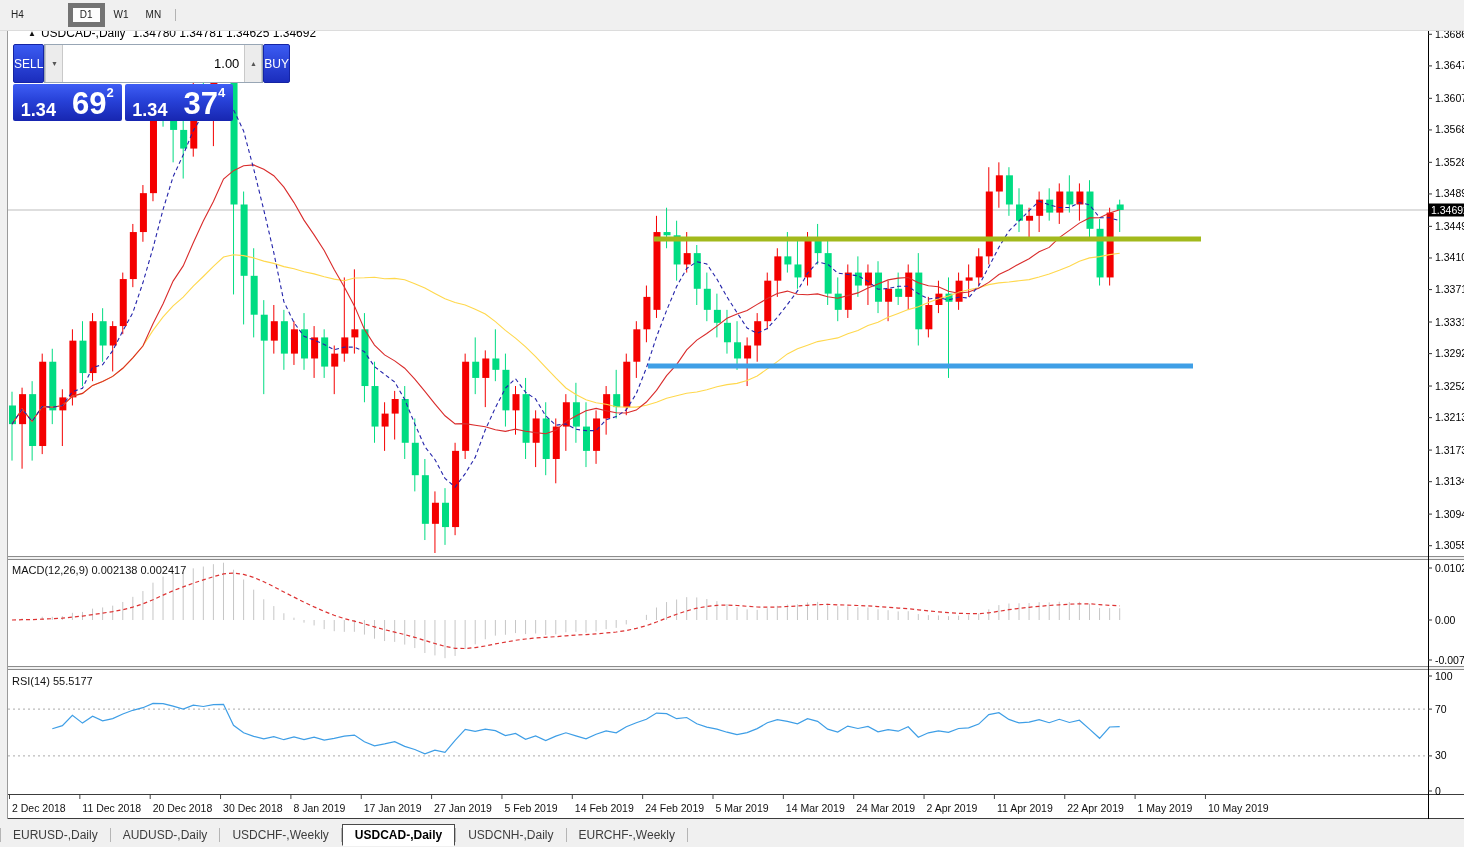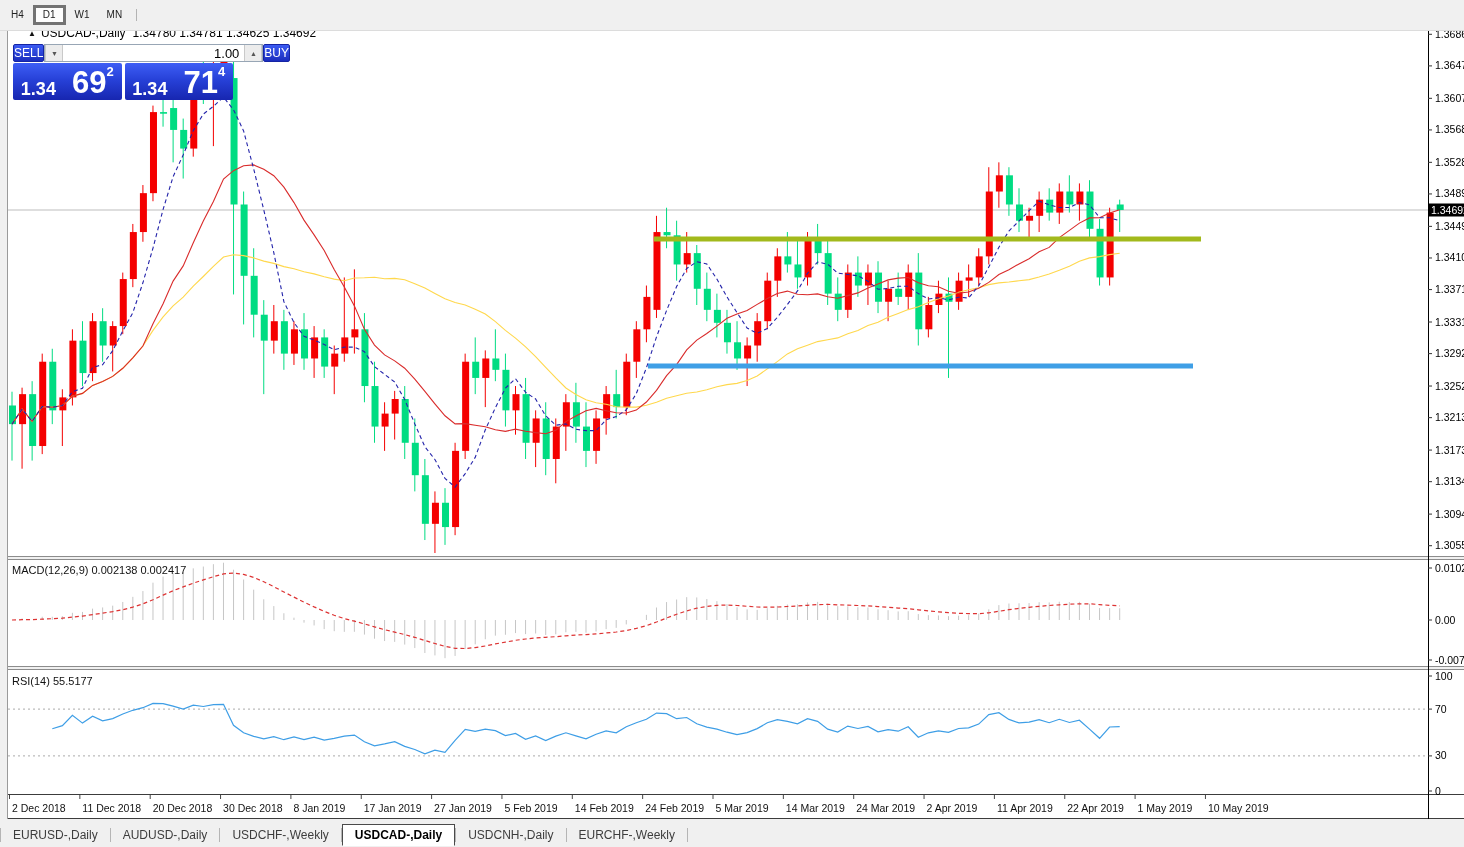--- a/index.html
+++ b/index.html
@@ -4,31 +4,31 @@
 <style>
   html,body{margin:0;padding:0;background:#e9e9e9;}
   #app{position:relative;width:1464px;height:847px;overflow:hidden;background:#f0f0f0;
        font-family:"Liberation Sans",sans-serif;-webkit-font-smoothing:none;}
   
   .toolbar{position:absolute;left:0;top:0;width:1464px;height:31px;background:#f0f0f0;
            border-bottom:1px solid #dcdcdc;display:flex;align-items:center;padding-left:3px;
            box-sizing:border-box;z-index:5;}
   .tf-btn{height:14px;line-height:13px;padding:0 7px;font-size:10px;color:#222;
           border:1px solid transparent;margin-right:1px;cursor:default;}
-  .tf-btn.active{background:#fdfdfd;border:3px solid #737373;}
+  .tf-btn.active{background:#fdfdfd;border:5px solid #737373;margin-left:35px;}
   .tb-sep{width:1px;height:12px;background:#b3b3b3;margin:0 5px;}
   
   #chart-svg{position:absolute;left:0;top:0;}
   
   #chart-title{position:absolute;left:28px;top:26px;font-size:12px;color:#000;z-index:3;white-space:nowrap;}
   #chart-title .tri{font-size:8px;vertical-align:1px;margin-right:5px;color:#111;}
   #chart-title .num{margin-left:7px;}
   
   .tp{position:absolute;left:13px;top:44px;width:220px;z-index:4;}
-  .tp-row1{display:flex;height:18px;}
+  .tp-row1{display:flex;height:39px;}
   .btn-sell,.btn-buy{width:58px;background:linear-gradient(#3b5bf2,#1b2dbd);color:#fff;
       font-size:12px;display:flex;align-items:center;justify-content:center;
       border:1px solid #1524a4;box-sizing:border-box;border-radius:2px;}
   .spinner{flex:1;display:flex;background:#fff;border:1px solid #98a6b5;box-sizing:border-box;justify-content:flex-end;}
   .spin-btn{width:16px;background:#ececec;border-left:1px solid #c9c9c9;border-right:1px solid #c9c9c9;
       color:#555;font-size:7px;display:flex;align-items:center;justify-content:center;}
   .vol-input{flex:1;border:none;outline:none;text-align:right;font-size:13px;padding:0 5px 0 0;
       min-width:0;font-family:"Liberation Sans",sans-serif;color:#000;}
   .tp-row2{display:flex;margin-top:1px;gap:3px;height:37px;}
   .price-box{flex:1;background:linear-gradient(#3e5ef5 0%,#2741d8 45%,#1726b0 100%);
@@ -538,21 +538,21 @@
       <div class="btn-buy">BUY</div>
     </div>
     <div class="tp-row2">
       <div class="price-box">
         <span class="pb-prefix">1.34</span>
         <span class="pb-big">69</span>
         <span class="pb-sup">2</span>
       </div>
       <div class="price-box">
         <span class="pb-prefix">1.34</span>
-        <span class="pb-big">71</span>
+        <span class="pb-big">37</span>
         <span class="pb-sup">4</span>
       </div>
     </div>
   </div>
 
   <div class="ind-label" id="macd-label">
     <span>MACD(12,26,9)</span>&nbsp;<span>0.002138 0.002417</span>
   </div>
   <div class="ind-label" id="rsi-label">
     <span>RSI(14)</span>&nbsp;<span>55.5177</span>

